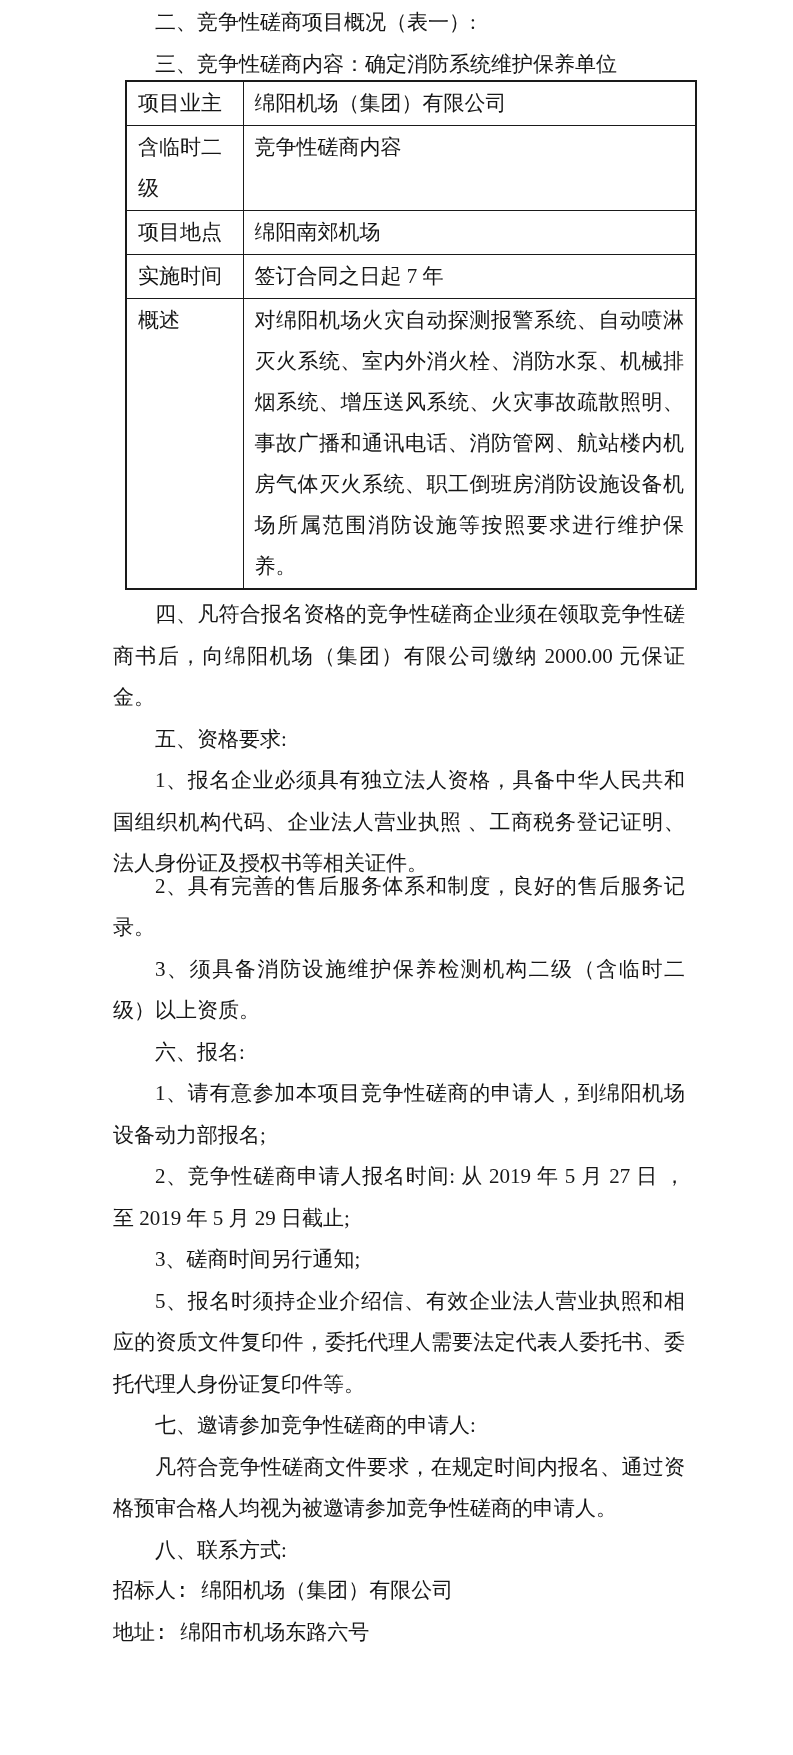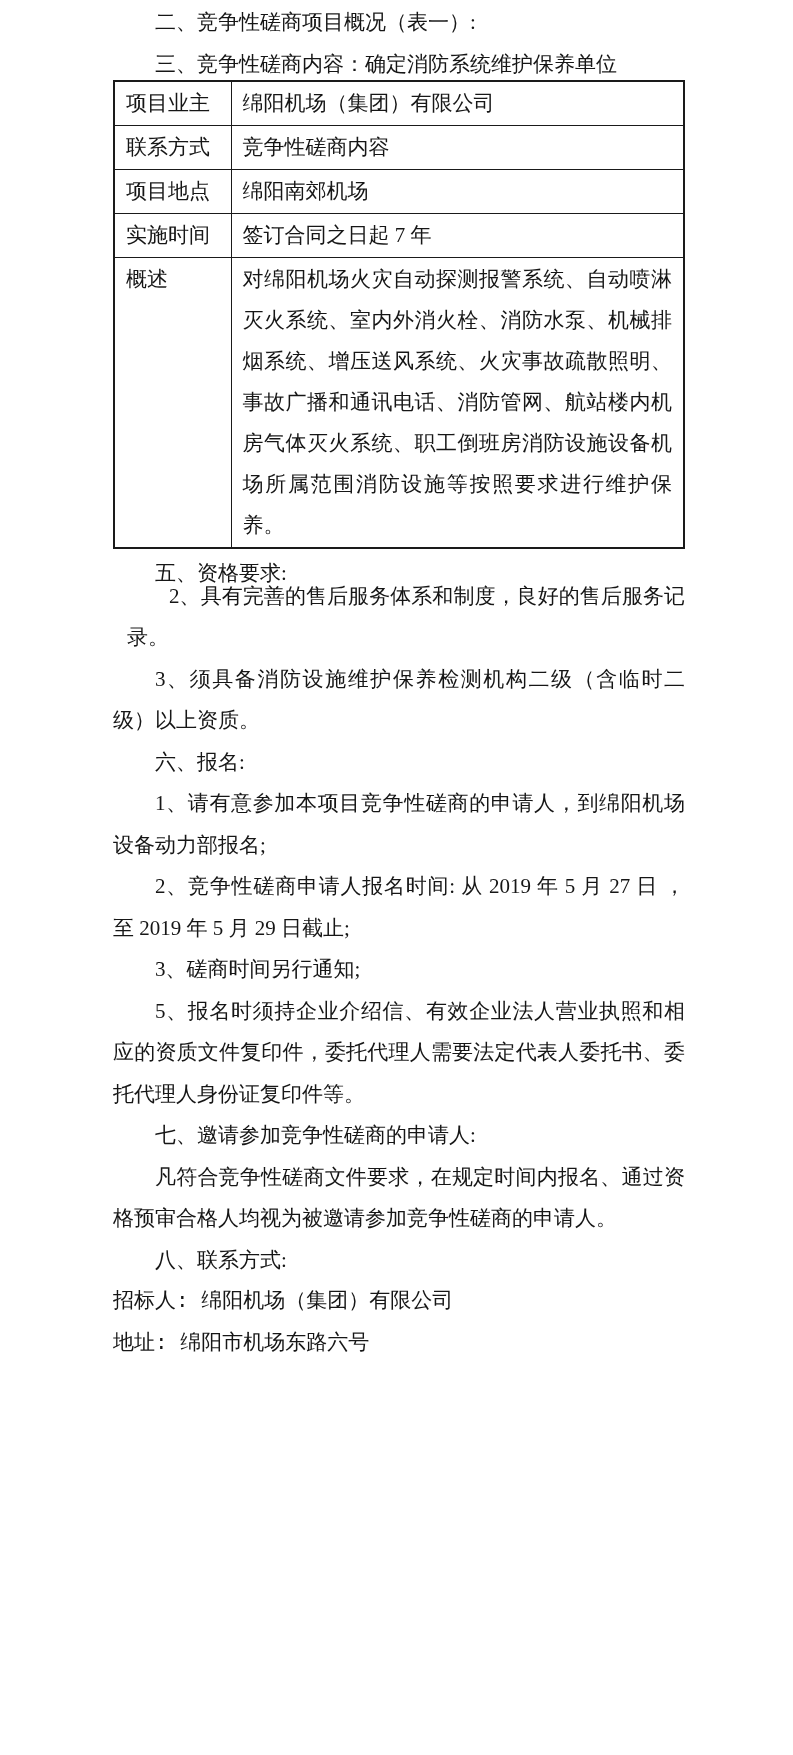--- a/index.html
+++ b/index.html
@@ -18,27 +18,27 @@
     font-size: 21px;
     line-height: 41.5px;
     text-align: justify;
   }
   .doc p {
     margin: 0;
     text-indent: 42px;
     word-break: break-all;
   }
   .doc p.noindent { text-indent: 0; font-family: Liberation Mono, monospace; }
-  .doc p.tight { margin-top: -19px; margin-left: 14px; }
+  .doc p.tight { margin-top: -19px; }
   table.overview {
     width: 100%;
     table-layout: fixed;
     border-collapse: collapse;
     border: 2px solid #1a1a1a;
-    margin: -5px 0 4px 0;
+    margin: -5px 0 4px 12px;
   }
   table.overview td {
     border: 1px solid #1a1a1a;
     padding: 1px 11px;
     line-height: 41px;
     vertical-align: top;
     text-align: justify;
     word-break: break-all;
   }
   table.overview td.lbl {
@@ -54,40 +54,42 @@
   <p>二、竞争性磋商项目概况（表一）:</p>
   <p>三、竞争性磋商内容：确定消防系统维护保养单位</p>
 
   <table class="overview">
     <tbody>
       <tr>
         <td class="lbl">项目业主</td>
         <td>绵阳机场（集团）有限公司</td>
       </tr>
       <tr>
-        <td class="lbl">联系方式</td>
+        <td class="lbl">含临时二级</td>
         <td>竞争性磋商内容</td>
       </tr>
       <tr>
         <td class="lbl">项目地点</td>
         <td>绵阳南郊机场</td>
       </tr>
       <tr>
         <td class="lbl">实施时间</td>
         <td>签订合同之日起 7 年</td>
       </tr>
       <tr>
         <td class="lbl">概述</td>
         <td>对绵阳机场火灾自动探测报警系统、自动喷淋灭火系统、室内外消火栓、消防水泵、机械排烟系统、增压送风系统、火灾事故疏散照明、事故广播和通讯电话、消防管网、航站楼内机房气体灭火系统、职工倒班房消防设施设备机场所属范围消防设施等按照要求进行维护保养。</td>
       </tr>
     </tbody>
   </table>
 
+  <p>四、凡符合报名资格的竞争性磋商企业须在领取竞争性磋商书后，向绵阳机场（集团）有限公司缴纳 2000.00 元保证金。</p>
 
   <p>五、资格要求:</p>
+  <p>1、报名企业必须具有独立法人资格，具备中华人民共和国组织机构代码、企业法人营业执照 、工商税务登记证明、法人身份证及授权书等相关证件。</p>
   <p class="tight">2、具有完善的售后服务体系和制度，良好的售后服务记录。</p>
   <p>3、须具备消防设施维护保养检测机构二级（含临时二级）以上资质。</p>
 
   <p>六、报名:</p>
   <p>1、请有意参加本项目竞争性磋商的申请人，到绵阳机场设备动力部报名;</p>
   <p>2、竞争性磋商申请人报名时间: 从 2019 年 5 月 27 日 ，至 2019 年 5 月 29 日截止;</p>
   <p>3、磋商时间另行通知;</p>
   <p>5、报名时须持企业介绍信、有效企业法人营业执照和相应的资质文件复印件，委托代理人需要法定代表人委托书、委托代理人身份证复印件等。</p>
 
   <p>七、邀请参加竞争性磋商的申请人:</p>

